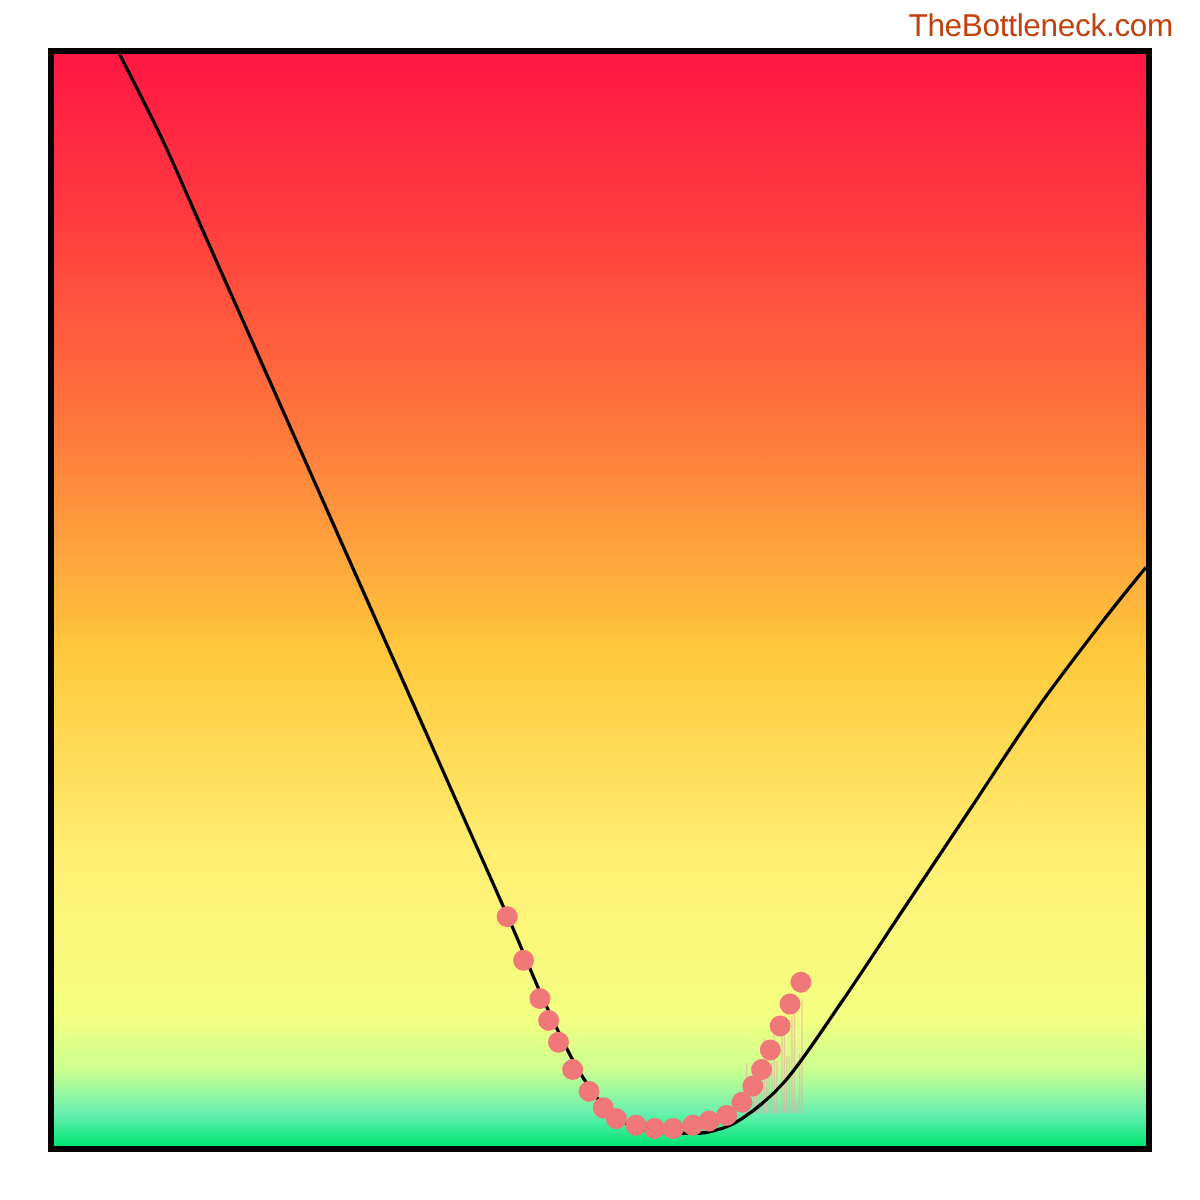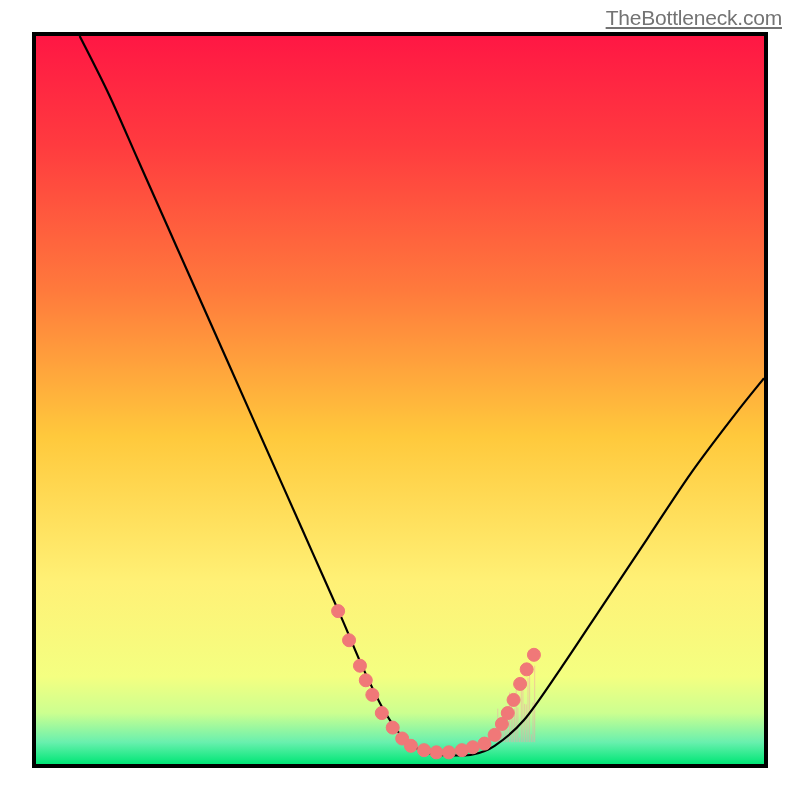--- a/index.html
+++ b/index.html
@@ -10,25 +10,24 @@
   }
   .container {
     width: 800px;
     height: 800px;
     position: relative;
   }
   .watermark {
     position: absolute;
     top: 6px;
     right: 18px;
-    color: #737373;
+    color: #c2410c;
     font-size: 21px;
     font-weight: 500;
     letter-spacing: -0.2px;
-    text-decoration: underline;
   }
   .plot-frame {
     position: absolute;
     top: 32px;
     left: 32px;
     width: 736px;
     height: 736px;
     border: 4px solid #000000;
     box-sizing: border-box;
     overflow: hidden;

